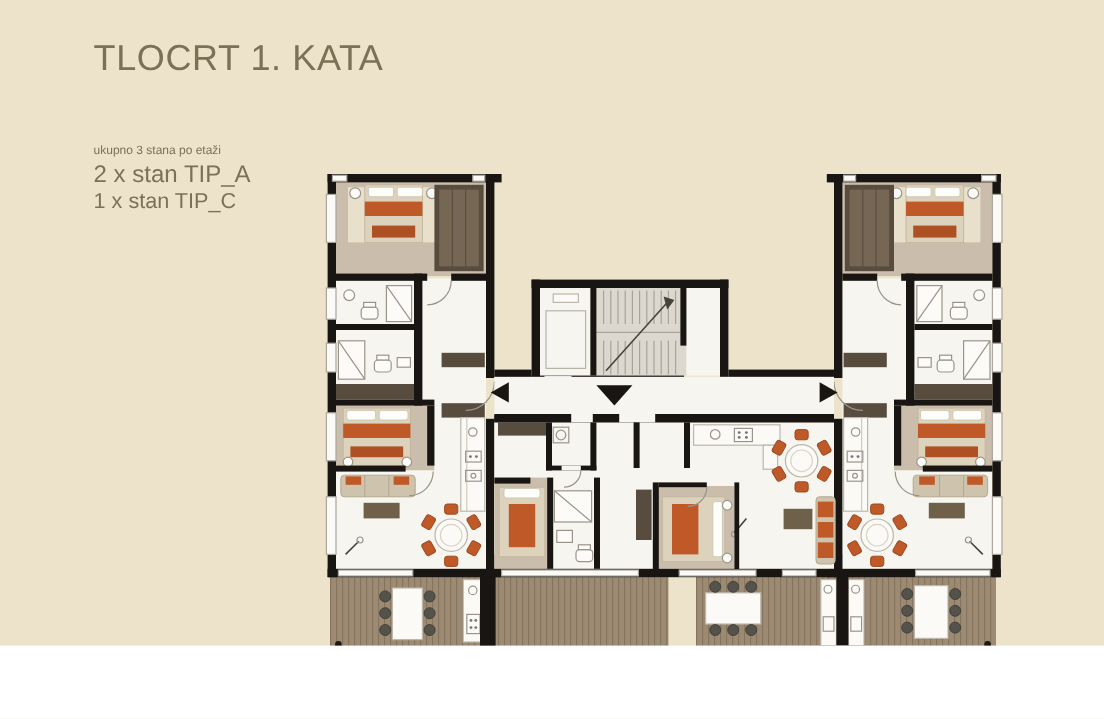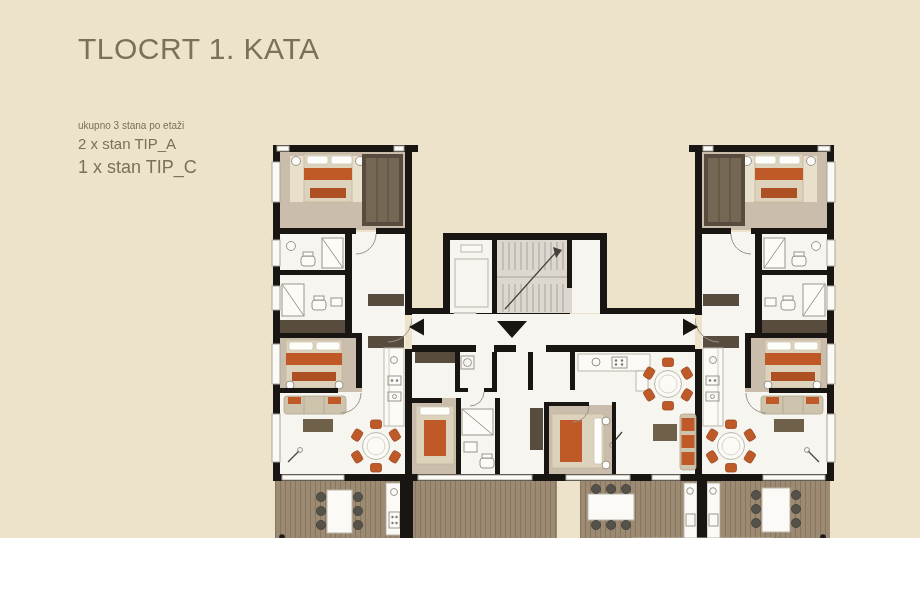--- a/index.html
+++ b/index.html
@@ -6,21 +6,21 @@
   .page{
     position:relative;
     width:920px;height:538px;
     background:var(--c-background,#ece3ca);
     font-family:"Liberation Sans", sans-serif;
     overflow:hidden;
   }
   .txt{position:absolute;left:78px;color:var(--c-text,#7b7157);}
   #title{top:32px;font-size:30px;letter-spacing:.5px;font-weight:400;}
   #subtitle{top:96px;font-size:10px;margin-top:24px;}
-  #line1{top:135px;font-size:15px;}
+  #line1{top:135px;font-size:20px;}
   #line2{top:157px;font-size:18px;}
   svg{position:absolute;left:0;top:0;}
 
   .cw{fill:var(--c-wall,#181512);}
   .carrow{fill:var(--c-wall,#181512);}
   .cr{fill:var(--c-room,#f6f5f0);}
   .cb{fill:var(--c-bedroom-floor,#cabdab);}
   .crug2{fill:var(--c-rug-light,#e8e0cb);}
   .cbed{fill:var(--c-bed-cream,#ddd2bb);stroke:#c4b79e;stroke-width:.8;}
   .cpil{fill:#fdfdfa;stroke:#c9c2b2;stroke-width:.7;}

